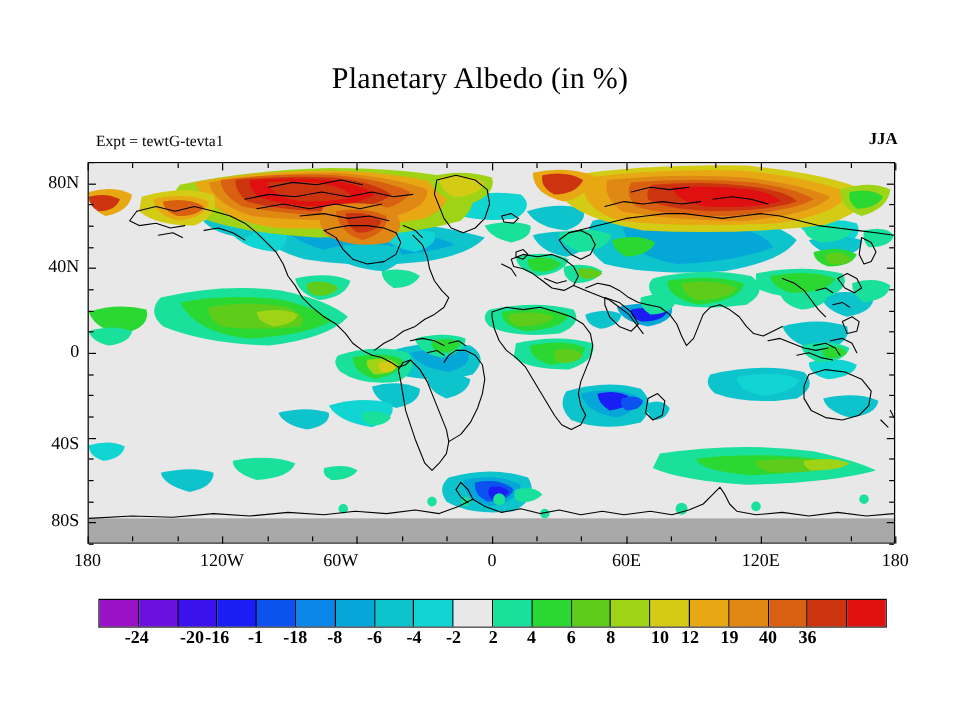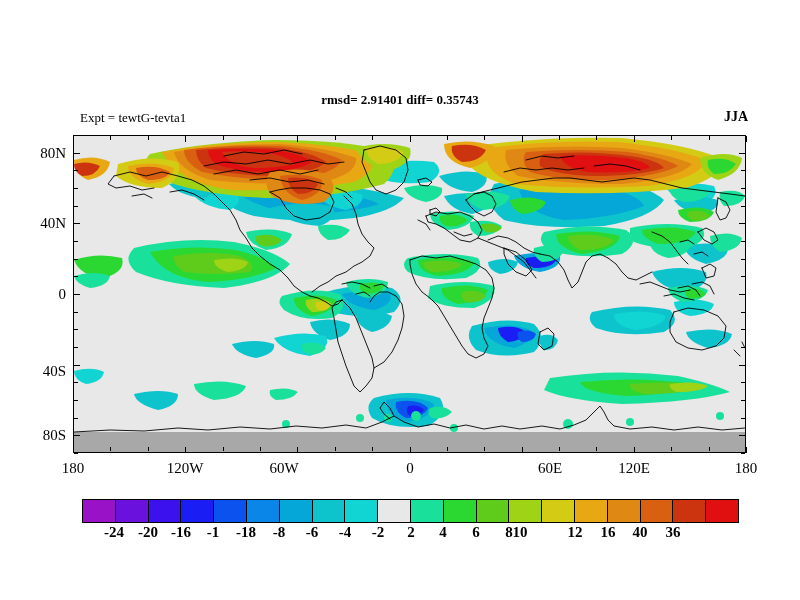--- a/index.html
+++ b/index.html
@@ -171,21 +171,21 @@
     transform: translateX(-50%);
     white-space: nowrap;
     top: 0;
   }
 </style>
 </head>
 <body>
 
 <div id="figure">
 
-  <div id="sub-rmsd">rmsd= 2.91401 diff= 0.35743</div>
+  <div id="main-title">Planetary Albedo (in %)</div>
   <div id="expt-label">Expt = tewtG-tevta1</div>
   <div id="season-label">JJA</div>
 
   <div id="map-frame">
     <svg id="map-canvas" viewBox="0 0 671 316" preserveAspectRatio="none">
       <defs>
         <clipPath id="mapclip">
             <rect x="0" y="0" width="671" height="316"></rect>
           </clipPath>
       </defs>
@@ -515,21 +515,21 @@
       <div class="tick-y-r" style="top: 153px;"></div>
       <div class="tick-y minor" style="top: 135px;"></div>
       <div class="tick-y-r minor" style="top: 135px;"></div>
     </div>
 
   <div id="xlabels">
       <div class="xlabel" style="left: 73px;">180</div>
       <div class="xlabel" style="left: 185px;">120W</div>
       <div class="xlabel" style="left: 284px;">60W</div>
       <div class="xlabel" style="left: 410px;">0</div>
-      <div class="xlabel" style="left: 550px;">60E</div>
+      <div class="xlabel" style="left: 522px;">60E</div>
       <div class="xlabel" style="left: 634px;">120E</div>
       <div class="xlabel" style="left: 746px;">180</div>
     </div>
   <div id="ylabels">
       <div class="ylabel" style="top: 153px; left: 20px; width: 46px;">80N</div>
       <div class="ylabel" style="top: 223px; left: 20px; width: 46px;">40N</div>
       <div class="ylabel" style="top: 294px; left: 20px; width: 46px;">0</div>
       <div class="ylabel" style="top: 371px; left: 20px; width: 46px;">40S</div>
       <div class="ylabel" style="top: 435px; left: 20px; width: 46px;">80S</div>
     </div>
@@ -551,32 +551,32 @@
       <div class="swatch" style="background: rgb(159, 212, 22);"></div>
       <div class="swatch" style="background: rgb(212, 204, 20);"></div>
       <div class="swatch" style="background: rgb(232, 168, 20);"></div>
       <div class="swatch" style="background: rgb(224, 136, 20);"></div>
       <div class="swatch" style="background: rgb(216, 96, 16);"></div>
       <div class="swatch" style="background: rgb(204, 52, 16);"></div>
       <div class="swatch" style="background: rgb(224, 16, 16);"></div>
     </div>
   <div id="cbar-ticklabels">
       <div class="cb-tick" style="left: 32px;">-24</div>
-      <div class="cb-tick" style="left: 66px;">-20</div>
+      <div class="cb-tick" style="left: 78px;">-20</div>
       <div class="cb-tick" style="left: 99px;">-16</div>
       <div class="cb-tick" style="left: 131px;">-1</div>
       <div class="cb-tick" style="left: 164px;">-18</div>
       <div class="cb-tick" style="left: 197px;">-8</div>
       <div class="cb-tick" style="left: 230px;">-6</div>
       <div class="cb-tick" style="left: 263px;">-4</div>
       <div class="cb-tick" style="left: 296px;">-2</div>
       <div class="cb-tick" style="left: 329px;">2</div>
       <div class="cb-tick" style="left: 361px;">4</div>
       <div class="cb-tick" style="left: 394px;">6</div>
       <div class="cb-tick" style="left: 427px;">8</div>
-      <div class="cb-tick" style="left: 438px;">10</div>
+      <div class="cb-tick" style="left: 468px;">10</div>
       <div class="cb-tick" style="left: 493px;">12</div>
-      <div class="cb-tick" style="left: 526px;">16</div>
+      <div class="cb-tick" style="left: 526px;">19</div>
       <div class="cb-tick" style="left: 558px;">40</div>
       <div class="cb-tick" style="left: 591px;">36</div>
     </div>
 
 </div>
 
 </body></html>

